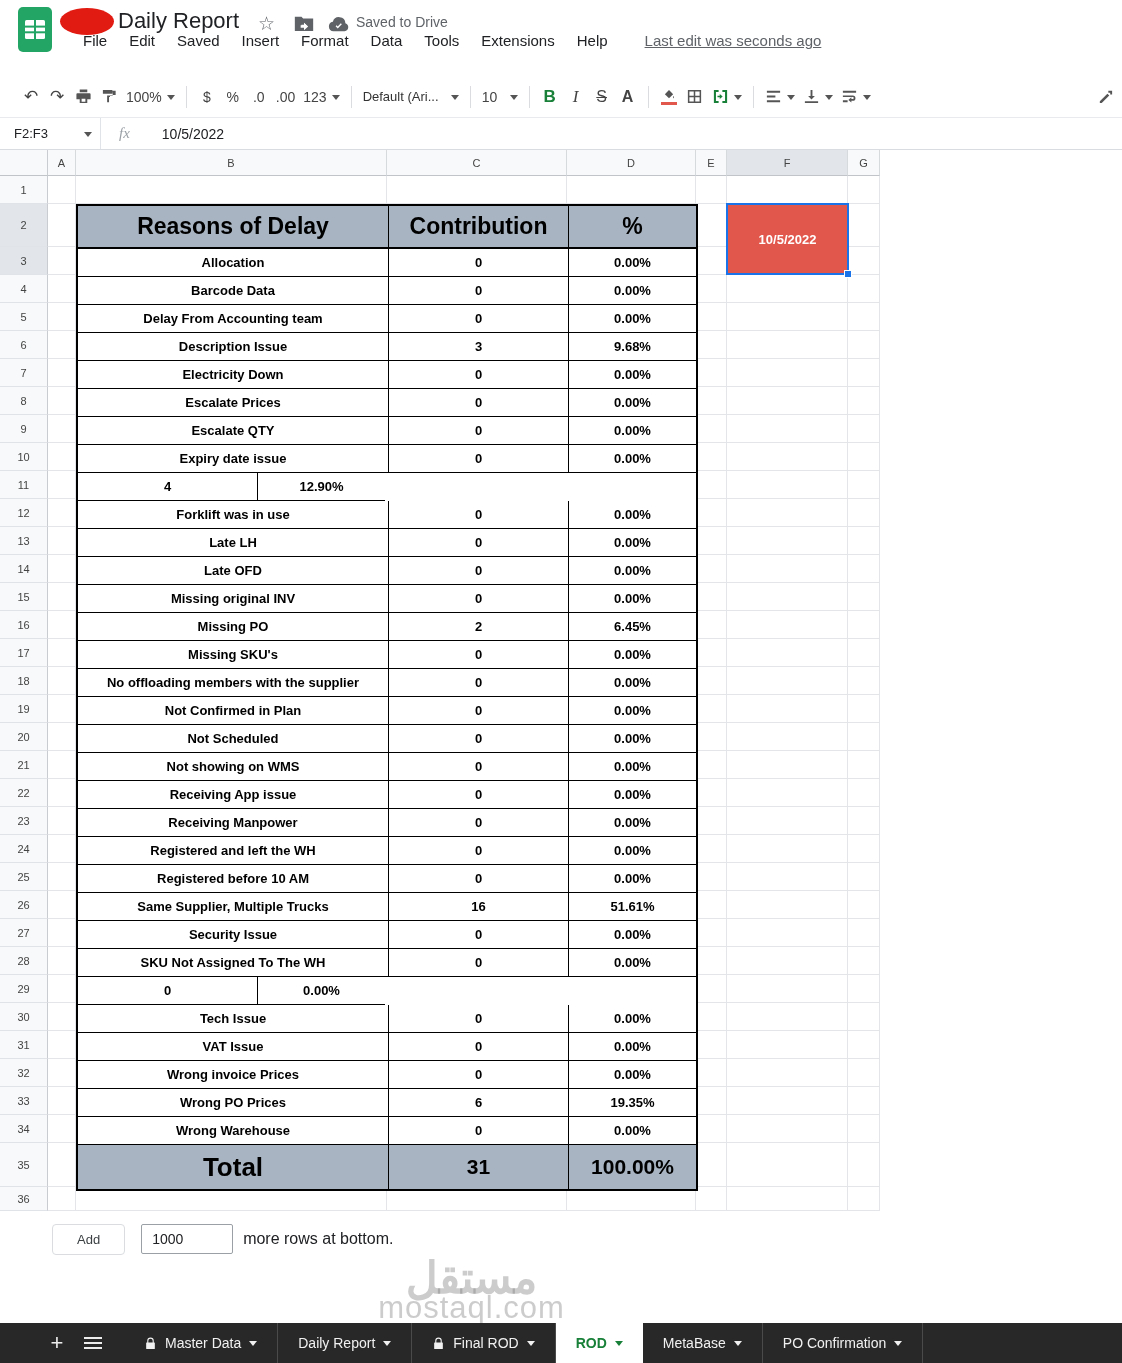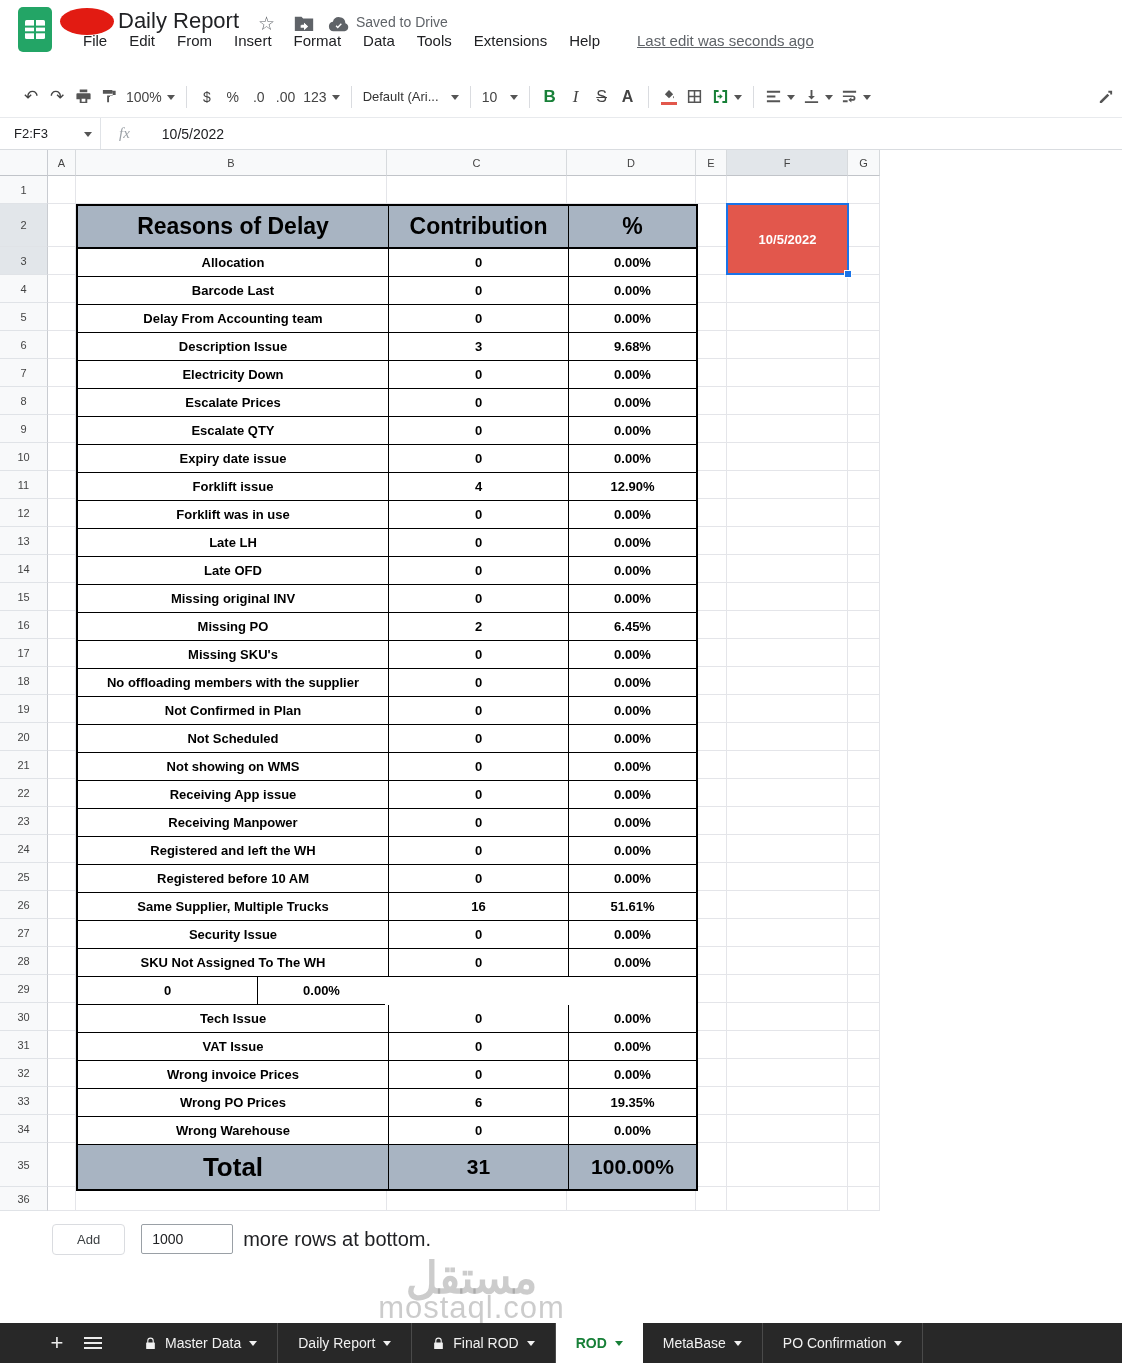--- a/index.html
+++ b/index.html
@@ -83,21 +83,21 @@
   .date-cell { position:absolute; left:726px; top:53px; width:123px; height:72px; border:2px solid #1a73e8;
                color:#fff; font-size:13px; font-weight:bold; display:flex; align-items:center; justify-content:center; }
   .fill-handle { position:absolute; right:-5px; bottom:-5px; width:8px; height:8px; background:#1a73e8; border:1px solid #fff; }
 
   
   .add-bar { position:absolute; top:1221px; left:0; width:100%; height:36px; display:flex; align-items:center; padding-left:52px; }
   .add-btn { padding:7px 24px; font-size:13px; color:#3c4043; background:#fff; border:1px solid #dadce0; border-radius:4px;
              font-family:"Liberation Sans", sans-serif; cursor:pointer; }
   .rows-input { width:92px; height:30px; margin-left:16px; border:1px solid #9aa0a6; border-radius:2px; padding:0 10px;
                 font-size:14px; font-family:"Liberation Sans", sans-serif; color:#202124; }
-  .more-text { margin-left:10px; font-size:20px; color:#202124; }
+  .more-text { margin-left:10px; font-size:16px; color:#202124; }
 
   
   .watermark { position:absolute; top:1256px; left:0; width:943px; text-align:center; pointer-events:none;
                color:rgba(110,110,110,0.35); }
   .wm-ar { font-size:44px; font-weight:bold; line-height:1.0; }
   .wm-en { font-size:31px; margin-top:-10px; letter-spacing:1px; }
 
   
   .tabbar { position:absolute; bottom:0; left:0; width:100%; height:40px; background:#282828; display:flex; align-items:center; }
   .tab-plus { color:#ececec; font-size:22px; margin-left:44px; width:26px; text-align:center; cursor:pointer; }
@@ -141,21 +141,21 @@
           <path fill="#fff" d="M10.6 13.3l-2.3-2.3 1.1-1.1 1.2 1.2 3.4-3.4 1.1 1.1z"></path>
         </svg>
     </div>
     <div class="saved-text">Saved to Drive</div>
 
     <nav class="menubar">
 
       <span class="menu-items-holder" style="display:flex">
           <span class="menu-item">File</span>
           <span class="menu-item">Edit</span>
-          <span class="menu-item">From</span>
+          <span class="menu-item">Saved</span>
           <span class="menu-item">Insert</span>
           <span class="menu-item">Format</span>
           <span class="menu-item">Data</span>
           <span class="menu-item">Tools</span>
           <span class="menu-item">Extensions</span>
           <span class="menu-item">Help</span>
         </span>
       <span class="last-edit">Last edit was seconds ago</span>
     </nav>
   </div>
@@ -640,21 +640,21 @@
         <div class="t-cell t-contrib fill-steel" style="background: rgb(168, 180, 194);">Contribution</div>
         <div class="t-cell t-pct fill-steel" style="background: rgb(168, 180, 194);">%</div>
       </div>
       <div class="delay-table-body">
           <div class="t-row">
             <div class="t-cell t-label">Allocation</div>
             <div class="t-cell t-contrib">0</div>
             <div class="t-cell t-pct">0.00%</div>
           </div>
           <div class="t-row">
-            <div class="t-cell t-label">Barcode Last</div>
+            <div class="t-cell t-label">Barcode Data</div>
             <div class="t-cell t-contrib">0</div>
             <div class="t-cell t-pct">0.00%</div>
           </div>
           <div class="t-row">
             <div class="t-cell t-label">Delay From Accounting team</div>
             <div class="t-cell t-contrib">0</div>
             <div class="t-cell t-pct">0.00%</div>
           </div>
           <div class="t-row">
             <div class="t-cell t-label">Description Issue</div>
@@ -675,21 +675,20 @@
             <div class="t-cell t-label">Escalate QTY</div>
             <div class="t-cell t-contrib">0</div>
             <div class="t-cell t-pct">0.00%</div>
           </div>
           <div class="t-row">
             <div class="t-cell t-label">Expiry date issue</div>
             <div class="t-cell t-contrib">0</div>
             <div class="t-cell t-pct">0.00%</div>
           </div>
           <div class="t-row">
-            <div class="t-cell t-label">Forklift issue</div>
             <div class="t-cell t-contrib">4</div>
             <div class="t-cell t-pct">12.90%</div>
           </div>
           <div class="t-row">
             <div class="t-cell t-label">Forklift was in use</div>
             <div class="t-cell t-contrib">0</div>
             <div class="t-cell t-pct">0.00%</div>
           </div>
           <div class="t-row">
             <div class="t-cell t-label">Late LH</div>

